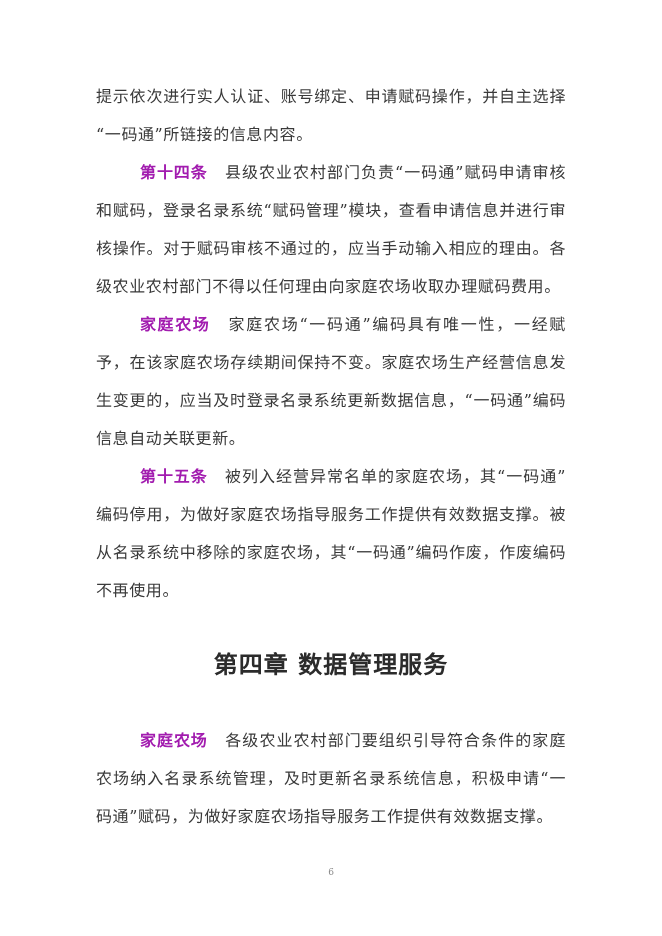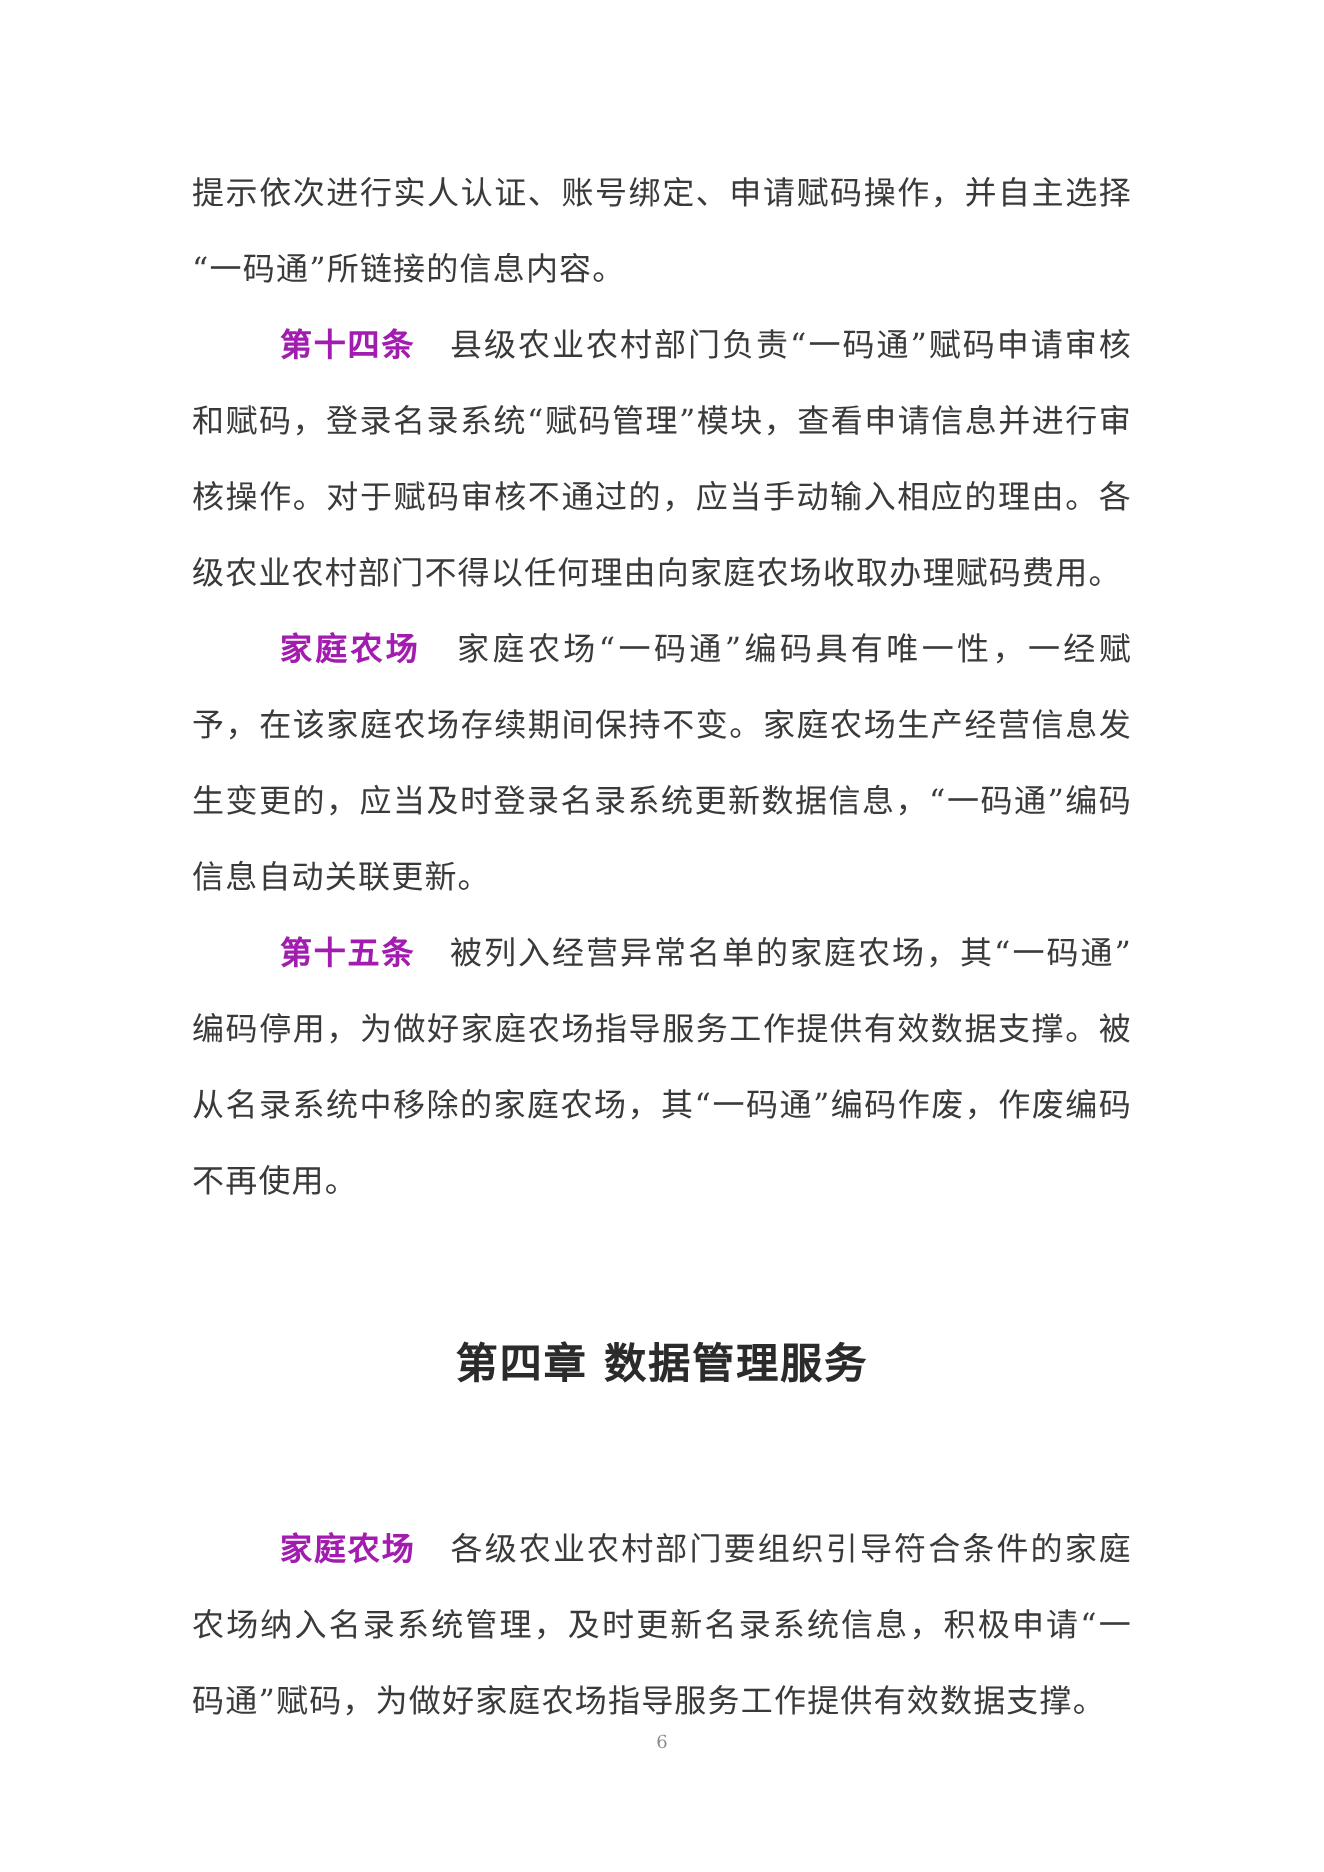--- a/index.html
+++ b/index.html
@@ -60,24 +60,24 @@
   }
 
   
   .art-gap {
     display: inline-block;
     width: 17px;
   }
 
   
   .chapter-heading {
-    margin: 17px;
+    margin: 0;
     font-family: "DejaVu Sans", "Liberation Sans", sans-serif;
     font-weight: 700;
-    font-size: 21px;
+    font-size: 24px;
     line-height: 38px;
     color: #2b2b2b;
     text-align: center;
     letter-spacing: 1px;
   }
 
   .spacer-before-chapter { height: 36px; }
   .spacer-after-chapter  { height: 38px; }
 
   

